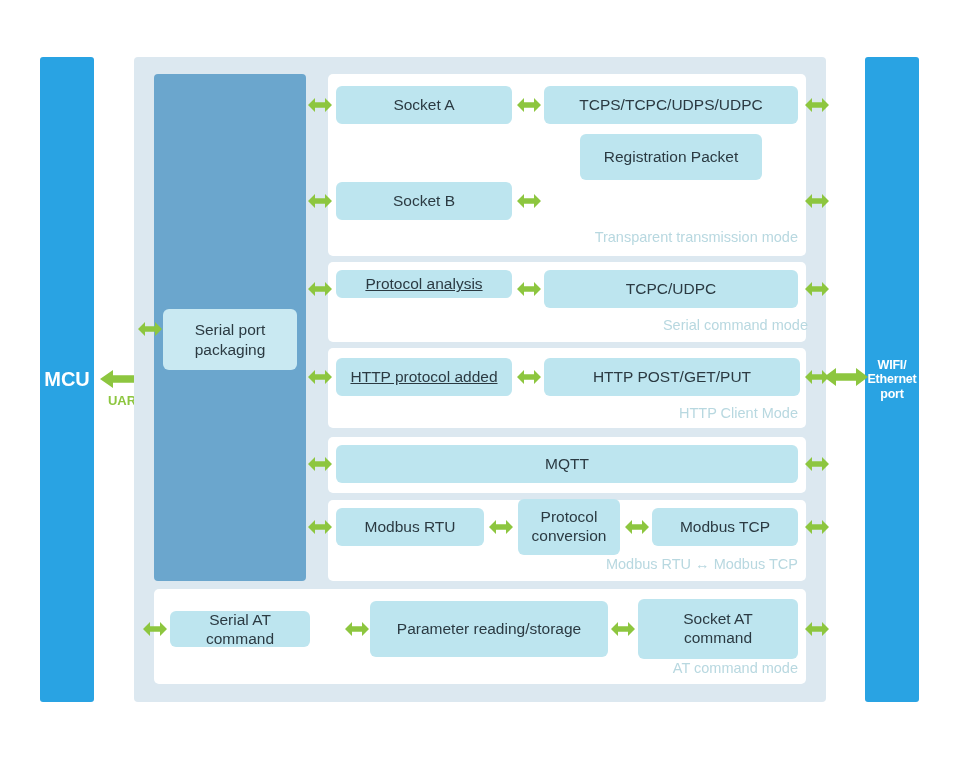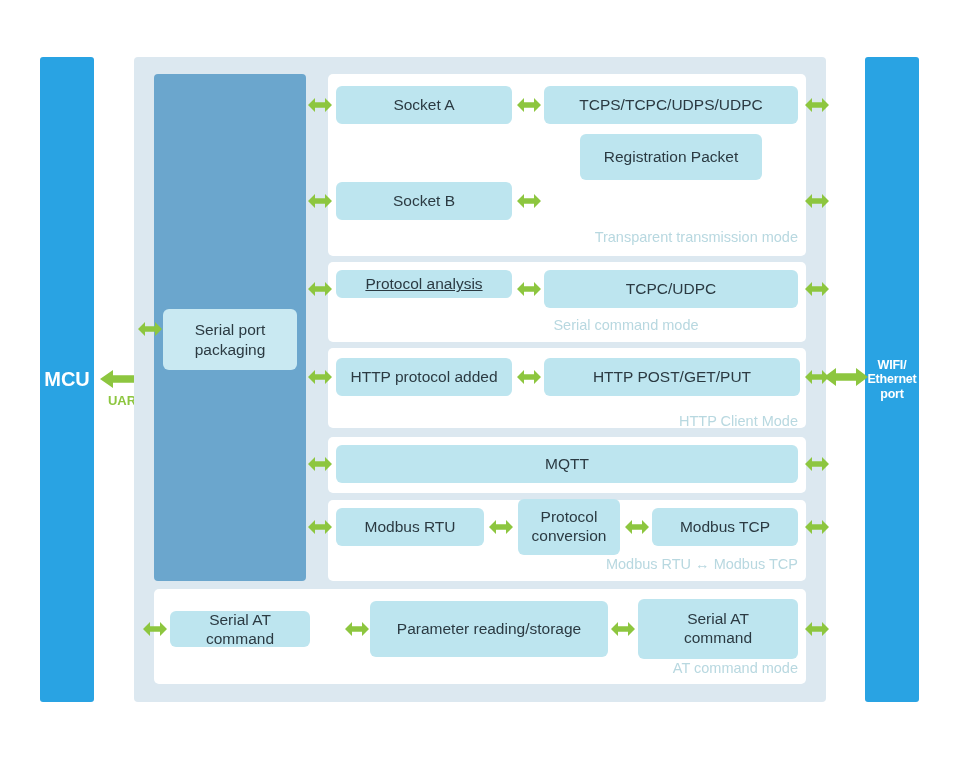--- a/index.html
+++ b/index.html
@@ -194,43 +194,43 @@
   <span class="arrow" style="left:805px; top:192px;">
     <svg width="24" height="18" viewBox="0 0 24 18">
         <path d="M0 9 L7 2 L7 6.2 L17 6.2 L17 2 L24 9 L17 16 L17 11.8 L7 11.8 L7 16 Z" fill="#8dc63f"></path>
       </svg>
   </span>
 
   <div class="mode-card" style="left:328px; top:262px; width:478px; height:80px;"></div>
 
   <div class="pbox" style="left:336px; top:270px; width:176px; height:28px;text-decoration:underline;">Protocol analysis</div>
   <div class="pbox" style="left:544px; top:270px; width:254px; height:38px;">TCPC/UDPC</div>
-  <div class="mode-caption" style="left:476px; top:317px; width:300px;text-align:center;">Serial command mode</div>
+  <div class="mode-caption" style="left:508px; top:317px; width:300px;">Serial command mode</div>
 
   <span class="arrow" style="left:308px; top:280px;">
     <svg width="24" height="18" viewBox="0 0 24 18">
         <path d="M0 9 L7 2 L7 6.2 L17 6.2 L17 2 L24 9 L17 16 L17 11.8 L7 11.8 L7 16 Z" fill="#8dc63f"></path>
       </svg>
   </span>
   <span class="arrow" style="left:517px; top:280px;">
     <svg width="24" height="18" viewBox="0 0 24 18">
         <path d="M0 9 L7 2 L7 6.2 L17 6.2 L17 2 L24 9 L17 16 L17 11.8 L7 11.8 L7 16 Z" fill="#8dc63f"></path>
       </svg>
   </span>
   <span class="arrow" style="left:805px; top:280px;">
     <svg width="24" height="18" viewBox="0 0 24 18">
         <path d="M0 9 L7 2 L7 6.2 L17 6.2 L17 2 L24 9 L17 16 L17 11.8 L7 11.8 L7 16 Z" fill="#8dc63f"></path>
       </svg>
   </span>
 
   <div class="mode-card" style="left:328px; top:348px; width:478px; height:80px;"></div>
 
-  <div class="pbox" style="left:336px; top:358px; width:176px; height:38px;">HTTP protocol added</div>
+  <div class="pbox" style="left:336px; top:358px; width:176px; height:38px;text-decoration:underline;">HTTP protocol added</div>
   <div class="pbox" style="left:544px; top:358px; width:256px; height:38px;">HTTP POST/GET/PUT</div>
-  <div class="mode-caption" style="left:498px; top:405px; width:300px;margin-top:8px;">HTTP Client Mode</div>
+  <div class="mode-caption" style="left:498px; top:405px; width:300px;">HTTP Client Mode</div>
 
   <span class="arrow" style="left:308px; top:368px;">
     <svg width="24" height="18" viewBox="0 0 24 18">
         <path d="M0 9 L7 2 L7 6.2 L17 6.2 L17 2 L24 9 L17 16 L17 11.8 L7 11.8 L7 16 Z" fill="#8dc63f"></path>
       </svg>
   </span>
   <span class="arrow" style="left:517px; top:368px;">
     <svg width="24" height="18" viewBox="0 0 24 18">
         <path d="M0 9 L7 2 L7 6.2 L17 6.2 L17 2 L24 9 L17 16 L17 11.8 L7 11.8 L7 16 Z" fill="#8dc63f"></path>
       </svg>
@@ -288,21 +288,21 @@
         <path d="M0 9 L7 2 L7 6.2 L17 6.2 L17 2 L24 9 L17 16 L17 11.8 L7 11.8 L7 16 Z" fill="#8dc63f"></path>
       </svg>
   </span>
 
   <div class="mode-card" style="left:154px; top:589px; width:652px; height:95px;"></div>
 
   <div class="pbox" style="left:170px; top:611px; width:140px; height:36px;">Serial AT command</div>
   <div class="pbox" style="left:370px; top:601px; width:238px; height:56px;">Parameter reading/storage</div>
   <div class="pbox two-line" style="left:638px; top:599px; width:160px; height:60px;">
     <div>
-      <div>Serial AT</div>
+      <div>Socket AT</div>
       <div>command</div>
     </div>
   </div>
   <div class="mode-caption" style="left:498px; top:660px; width:300px;">AT command mode</div>
 
   <span class="arrow" style="left:143px; top:620px;">
     <svg width="24" height="18" viewBox="0 0 24 18">
         <path d="M0 9 L7 2 L7 6.2 L17 6.2 L17 2 L24 9 L17 16 L17 11.8 L7 11.8 L7 16 Z" fill="#8dc63f"></path>
       </svg>
   </span>

